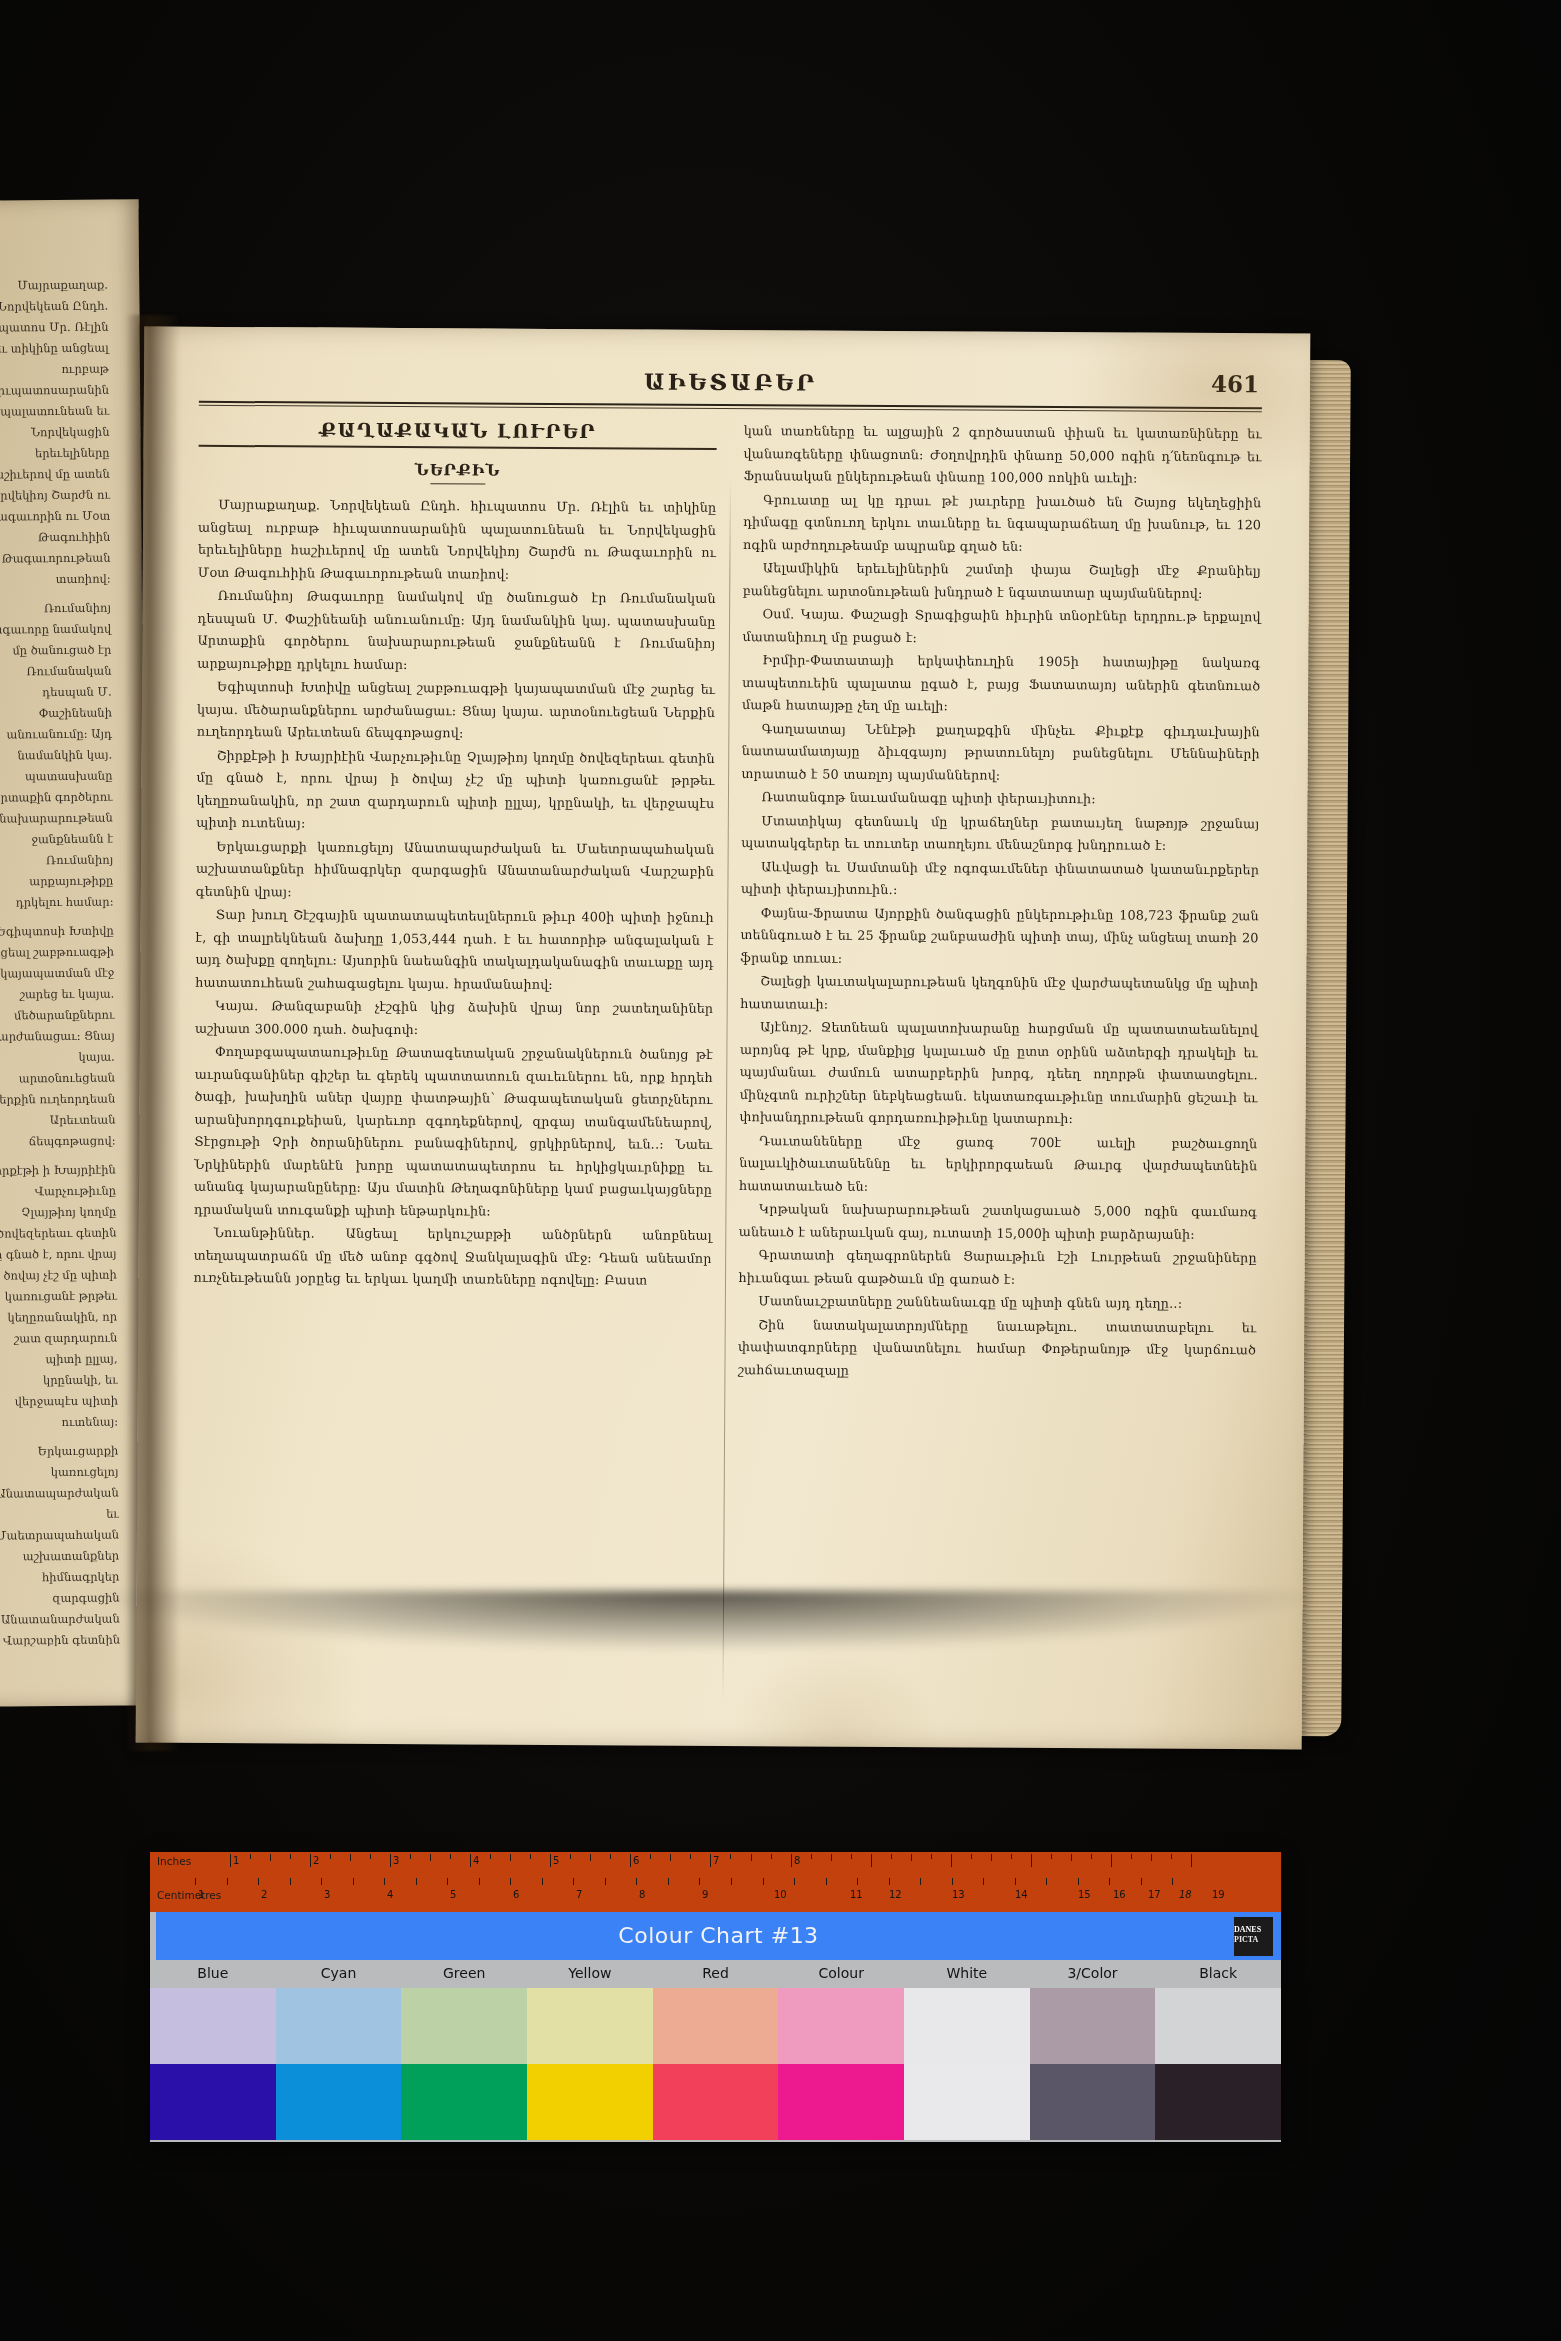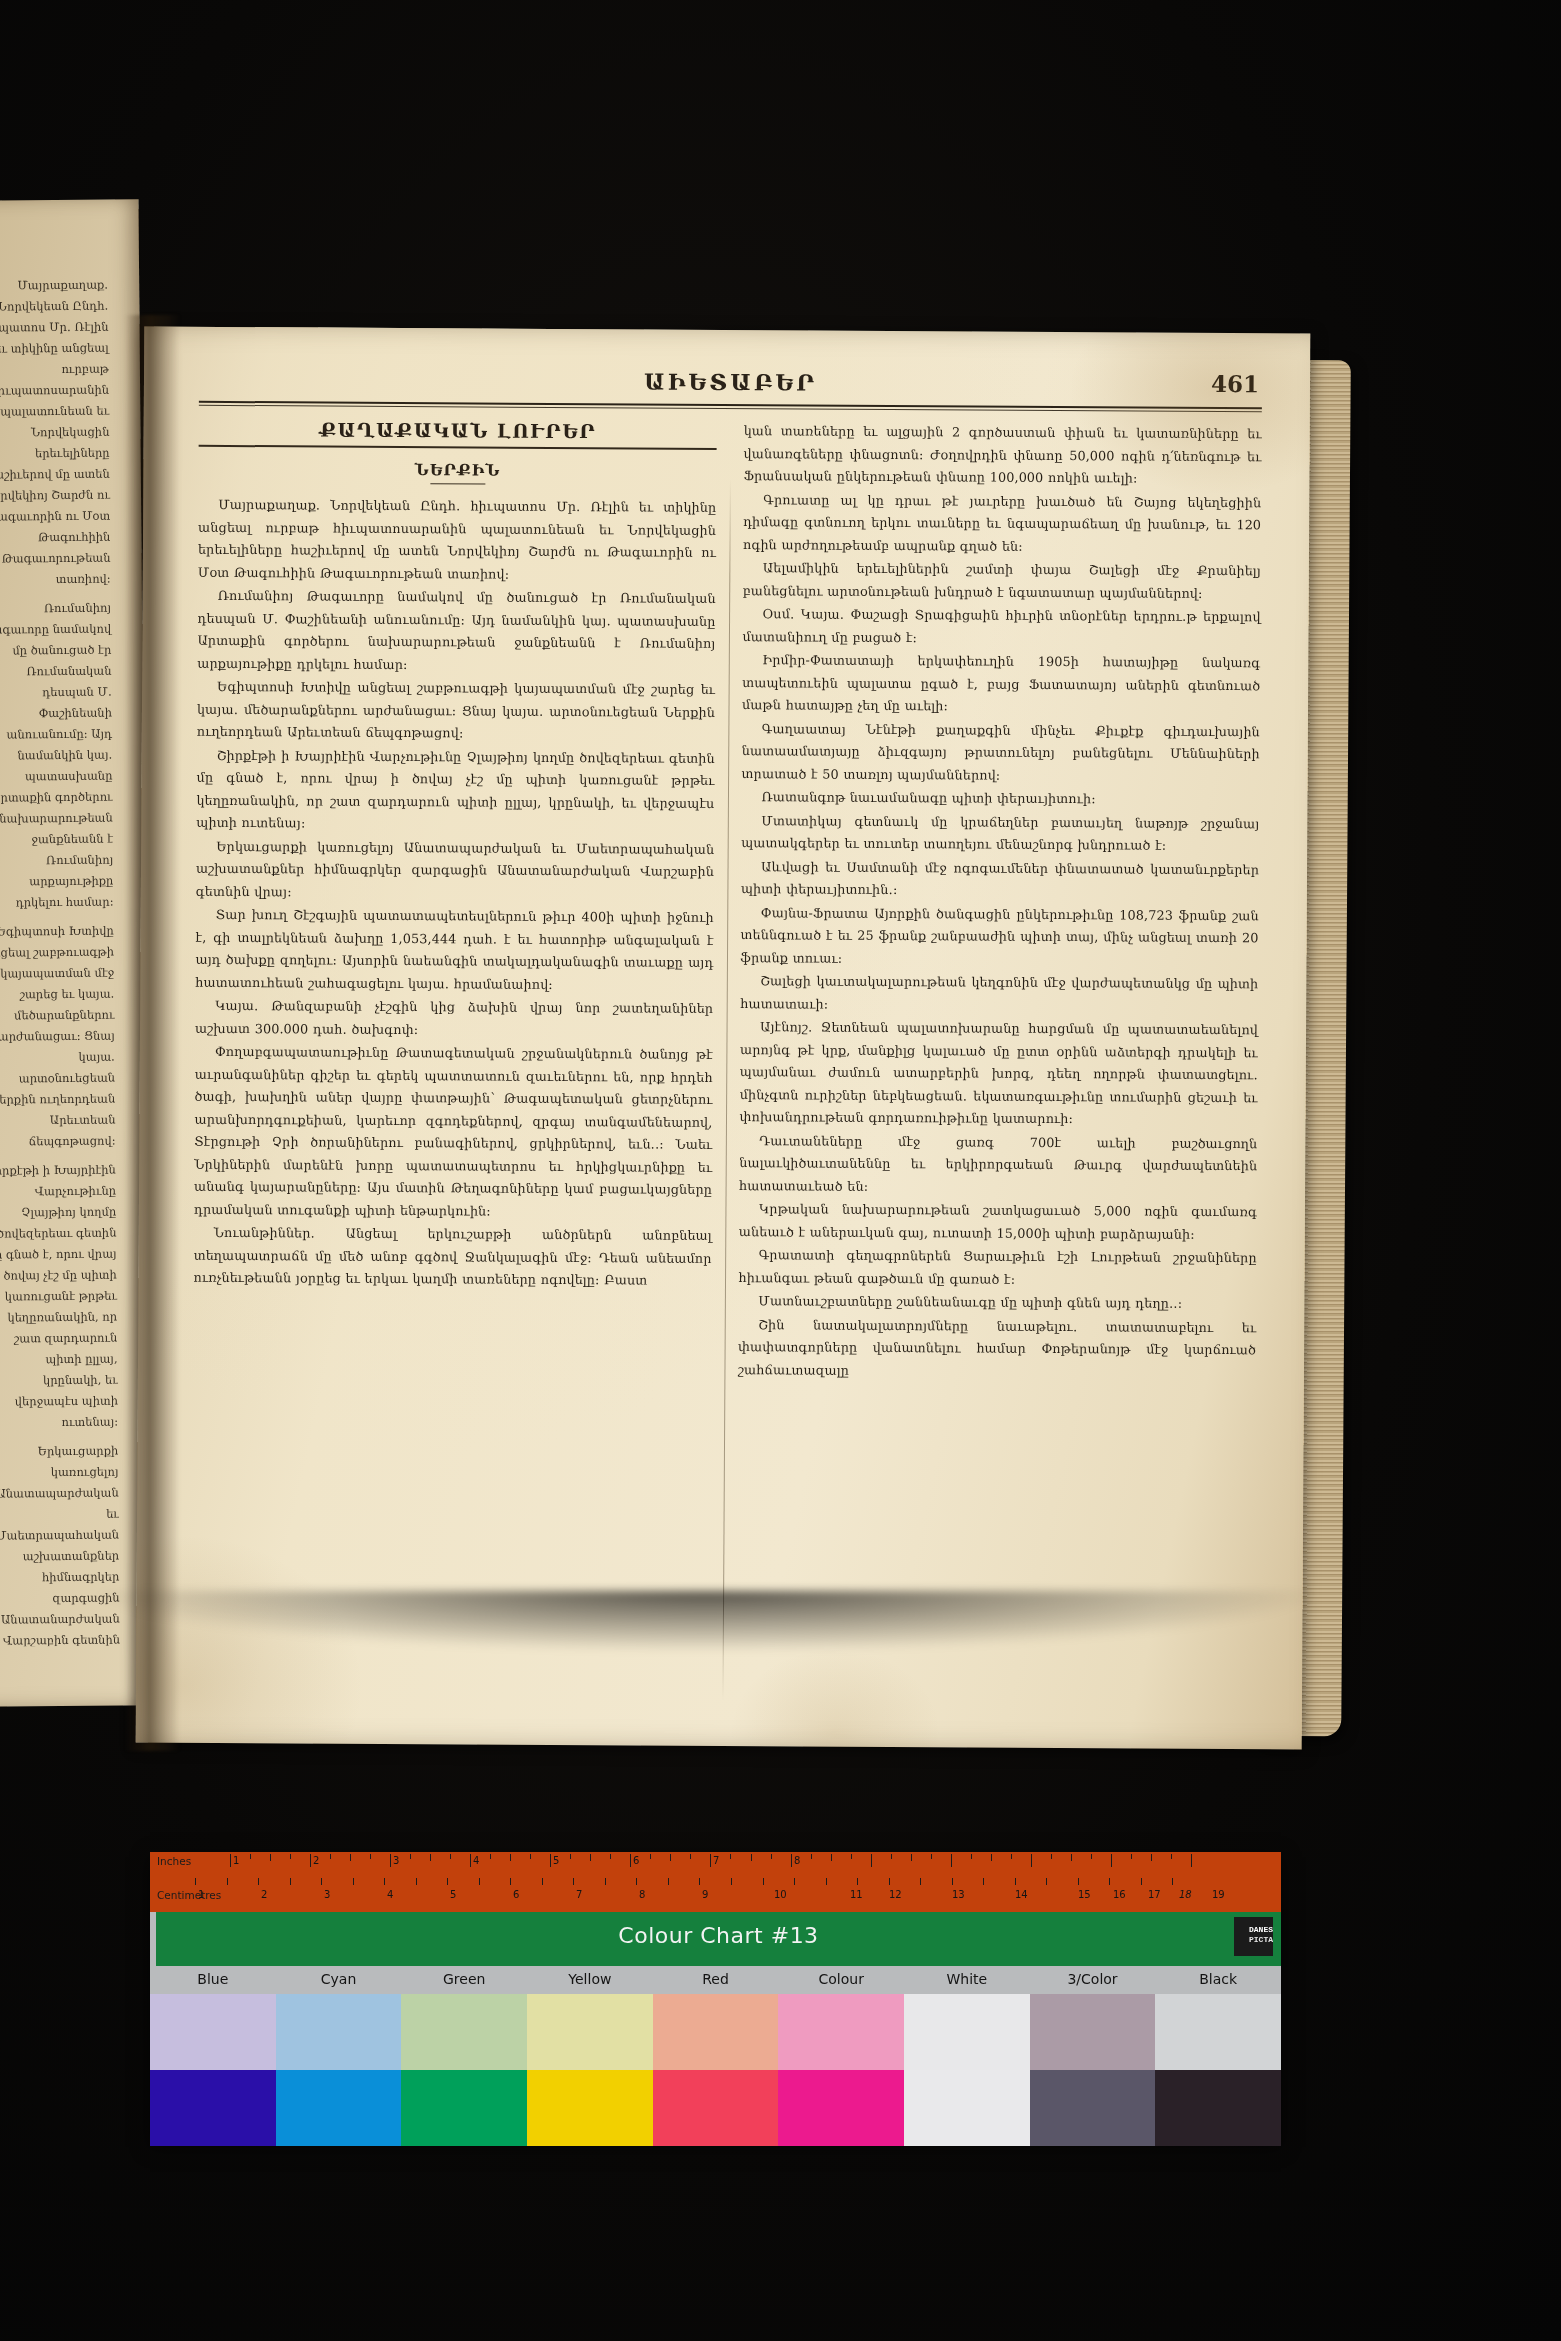--- a/index.html
+++ b/index.html
@@ -261,47 +261,47 @@
   .tick.tiny  { height: 4.5px; }
   .tnum {
     position: absolute;
     font-family: "DejaVu Sans", sans-serif;
     font-size: 10px;
     color: #141414;
   }
 
   .chart-band {
     position: relative;
-    height: 54px;
-    background: #15803d;
+    height: 48px;
+    background: #3b82f6;
     margin-left: 6px;
   }
   .chart-title {
     position: absolute;
     left: 50%;
     top: 11px;
     transform: translateX(-50%);
     font-family: "DejaVu Sans", sans-serif;
     font-size: 22px;
     color: #f2f2f2;
     letter-spacing: 0.5px;
   }
   .brand {
     position: absolute;
     right: 8px;
     top: 5px;
     width: 39px;
     height: 39px;
     background: #1b1b1b;
     color: #fff;
-    font-family: Liberation Mono, monospace;
+    font-family: Liberation Serif, serif;
     font-size: 8px;
     font-weight: bold;
     line-height: 10px;
-    text-align: right;
+    text-align: left;
     padding-top: 8px;
     box-sizing: border-box;
   }
   .brand i { display: block; font-style: normal; }
   .brand i.second { color: #e8e8e8; }
 
   .labels {
     display: flex;
     height: 28px;
     background: #b9bbbd;

